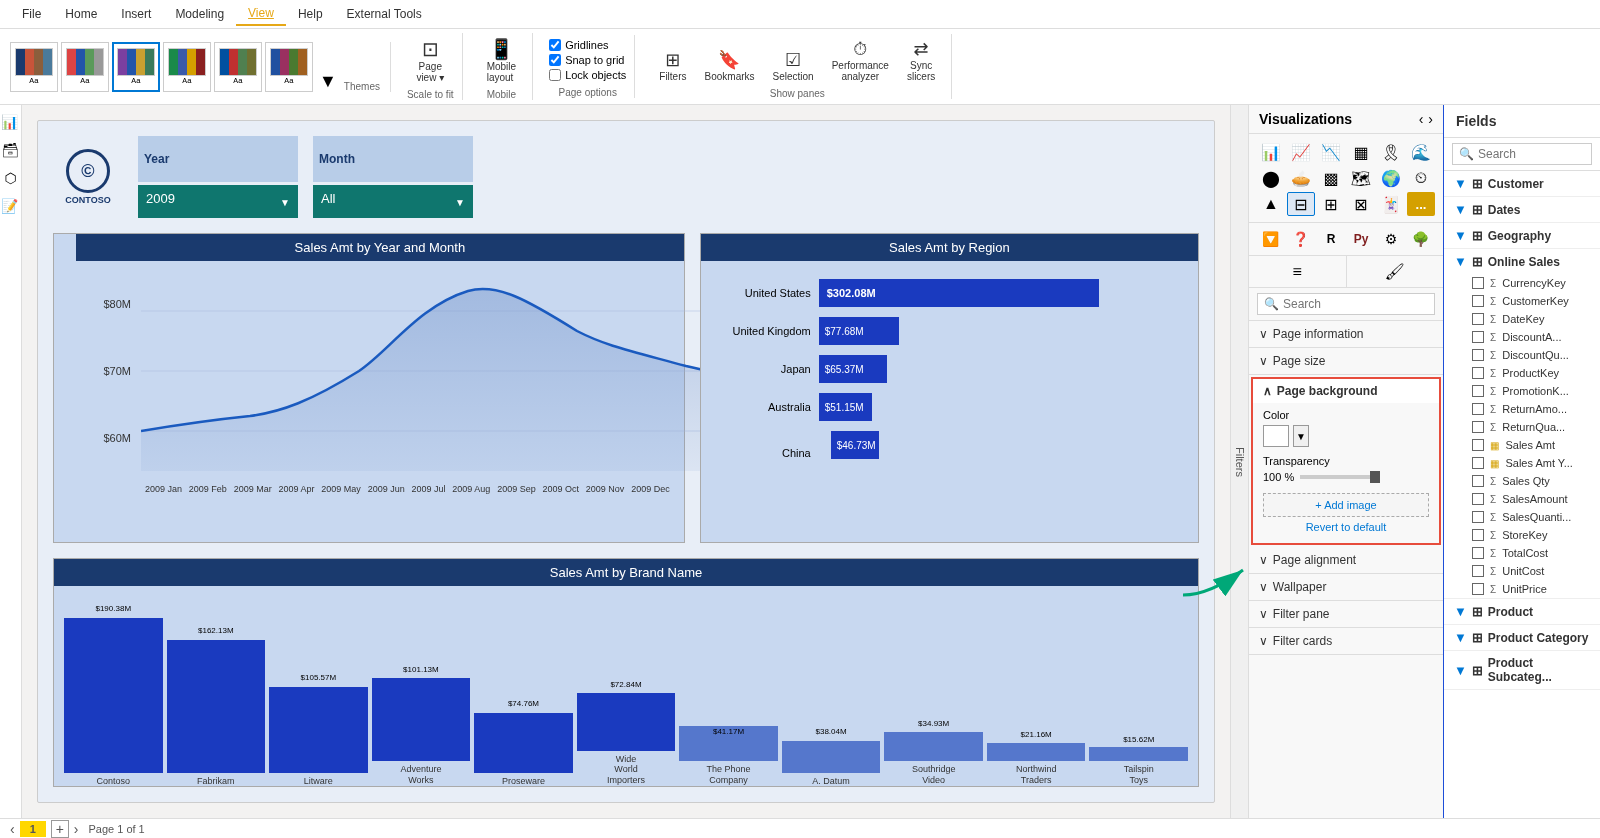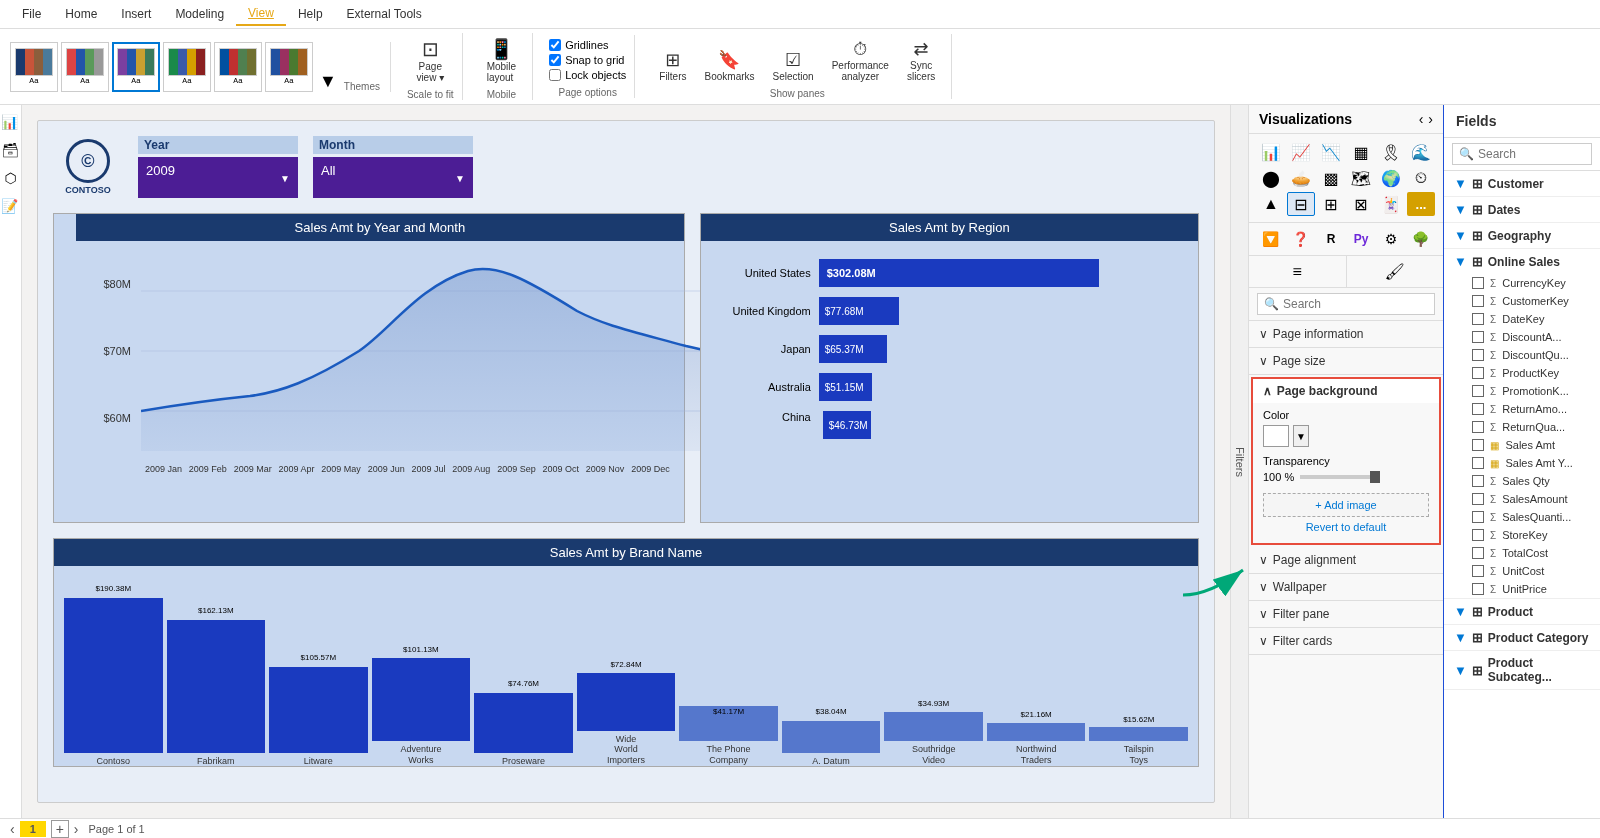--- a/index.html
+++ b/index.html
@@ -39,23 +39,23 @@
     
     .report-canvas { background: #e8eef7; border: 1px solid #ccc; border-radius: 2px; padding: 15px; height: 100%; }
 
     
     .slicer-row { display: flex; gap: 15px; margin-bottom: 15px; align-items: center; }
     .contoso-logo { width: 70px; height: 60px; display: flex; flex-direction: column; align-items: center; justify-content: center; }
     .contoso-circle { width: 44px; height: 44px; border-radius: 50%; border: 3px solid #1a3a6e; display: flex; align-items: center; justify-content: center; font-size: 18px; font-weight: bold; color: #1a3a6e; }
     .contoso-text { font-size: 9px; font-weight: bold; color: #1a3a6e; margin-top: 2px; }
 
     .slicer-control { display: flex; flex-direction: column; gap: 3px; }
-    .slicer-label { font-size: 12px; font-weight: bold; color: #1a3a6e; padding: 2px 6px; background: #b8cde8; }
+    .slicer-label { font-size: 12px; font-weight: bold; color: #1a3a6e; padding: 16px 6px; background: #b8cde8; }
     .slicer-select-wrapper { position: relative; }
-    .slicer-select-wrapper select { width: 160px; padding: 6px 30px 20px 8px; background: #4c1d95; color: #fff; border: none; font-size: 13px; appearance: none; cursor: pointer; }
+    .slicer-select-wrapper select { width: 160px; padding: 6px 30px 12px 8px; background: #0f766e; color: #fff; border: none; font-size: 13px; appearance: none; cursor: pointer; }
     .slicer-select-wrapper::after { content: '▼'; position: absolute; right: 8px; top: 50%; transform: translateY(-50%); color: #fff; font-size: 10px; pointer-events: none; }
 
     
     .charts-row { display: flex; gap: 15px; margin-bottom: 15px; }
     .chart-box { background: #c8d8f0; border: 1px solid #aaa; flex: 1; min-height: 300px; position: relative; }
     .chart-title { background: #1a3a6e; color: #fff; padding: 6px 10px; font-size: 13px; text-align: center; }
     .chart-content { padding: 10px; height: calc(100% - 36px); }
 
     
     .line-chart-container { position: relative; height: 230px; }
@@ -296,21 +296,21 @@
                 <div style="height:28px;background:#1a3abf;width:68px;display:flex;align-items:center;padding-left:6px;">
                   <span style="color:#fff;font-size:10px;">$65.37M</span>
                 </div>
               </div>
               <div style="display:flex;align-items:center;gap:8px;">
                 <span style="font-size:11px;width:100px;text-align:right;">Australia</span>
                 <div style="height:28px;background:#1a3abf;width:53px;display:flex;align-items:center;padding-left:6px;">
                   <span style="color:#fff;font-size:10px;">$51.15M</span>
                 </div>
               </div>
-              <div style="display:flex;align-items:flex-start;gap:12px;">
+              <div style="display:flex;align-items:flex-end;gap:20px;">
                 <span style="font-size:11px;width:100px;text-align:right;">China</span>
                 <div style="height:28px;background:#1a3abf;width:48px;display:flex;align-items:center;padding-left:6px;">
                   <span style="color:#fff;font-size:10px;">$46.73M</span>
                 </div>
               </div>
             </div>
           </div>
         </div>
       </div>
 
@@ -410,21 +410,21 @@
         <div style="width:28px;height:24px;display:flex;align-items:center;justify-content:center;cursor:pointer;font-size:16px;border-radius:2px;">⊞</div>
         <div style="width:28px;height:24px;display:flex;align-items:center;justify-content:center;cursor:pointer;font-size:16px;border-radius:2px;">⊠</div>
         <div style="width:28px;height:24px;display:flex;align-items:center;justify-content:center;cursor:pointer;font-size:16px;border-radius:2px;">🃏</div>
         <div style="width:28px;height:24px;display:flex;align-items:center;justify-content:center;cursor:pointer;font-size:13px;border-radius:2px;font-weight:bold;background:#d4a000;color:#fff;">...</div>
       </div>
 
       <div style="display:grid;grid-template-columns:repeat(6,28px);gap:2px;padding:4px 6px;justify-content:center;border-bottom:1px solid #ddd;">
         <div style="width:28px;height:24px;display:flex;align-items:center;justify-content:center;cursor:pointer;font-size:14px;">🔽</div>
         <div style="width:28px;height:24px;display:flex;align-items:center;justify-content:center;cursor:pointer;font-size:14px;">❓</div>
         <div style="width:28px;height:24px;display:flex;align-items:center;justify-content:center;cursor:pointer;font-size:12px;font-weight:bold;">R</div>
-        <div style="width:28px;height:24px;display:flex;align-items:center;justify-content:center;cursor:pointer;font-size:12px;font-weight:bold;color:#6d28d9;">Py</div>
+        <div style="width:28px;height:24px;display:flex;align-items:center;justify-content:center;cursor:pointer;font-size:12px;font-weight:bold;color:#7f1d1d;">Py</div>
         <div style="width:28px;height:24px;display:flex;align-items:center;justify-content:center;cursor:pointer;font-size:14px;">⚙</div>
         <div style="width:28px;height:24px;display:flex;align-items:center;justify-content:center;cursor:pointer;font-size:14px;">🌳</div>
       </div>
 
       <div style="display:flex;border-bottom:1px solid #ddd;">
         <div style="flex:1;padding:6px;display:flex;align-items:center;justify-content:center;cursor:pointer;border-right:1px solid #ddd;">
           <span style="font-size:16px;">≡</span>
         </div>
         <div style="flex:1;padding:6px;display:flex;align-items:center;justify-content:center;cursor:pointer;">
           <span style="font-size:16px;">🖌</span>

